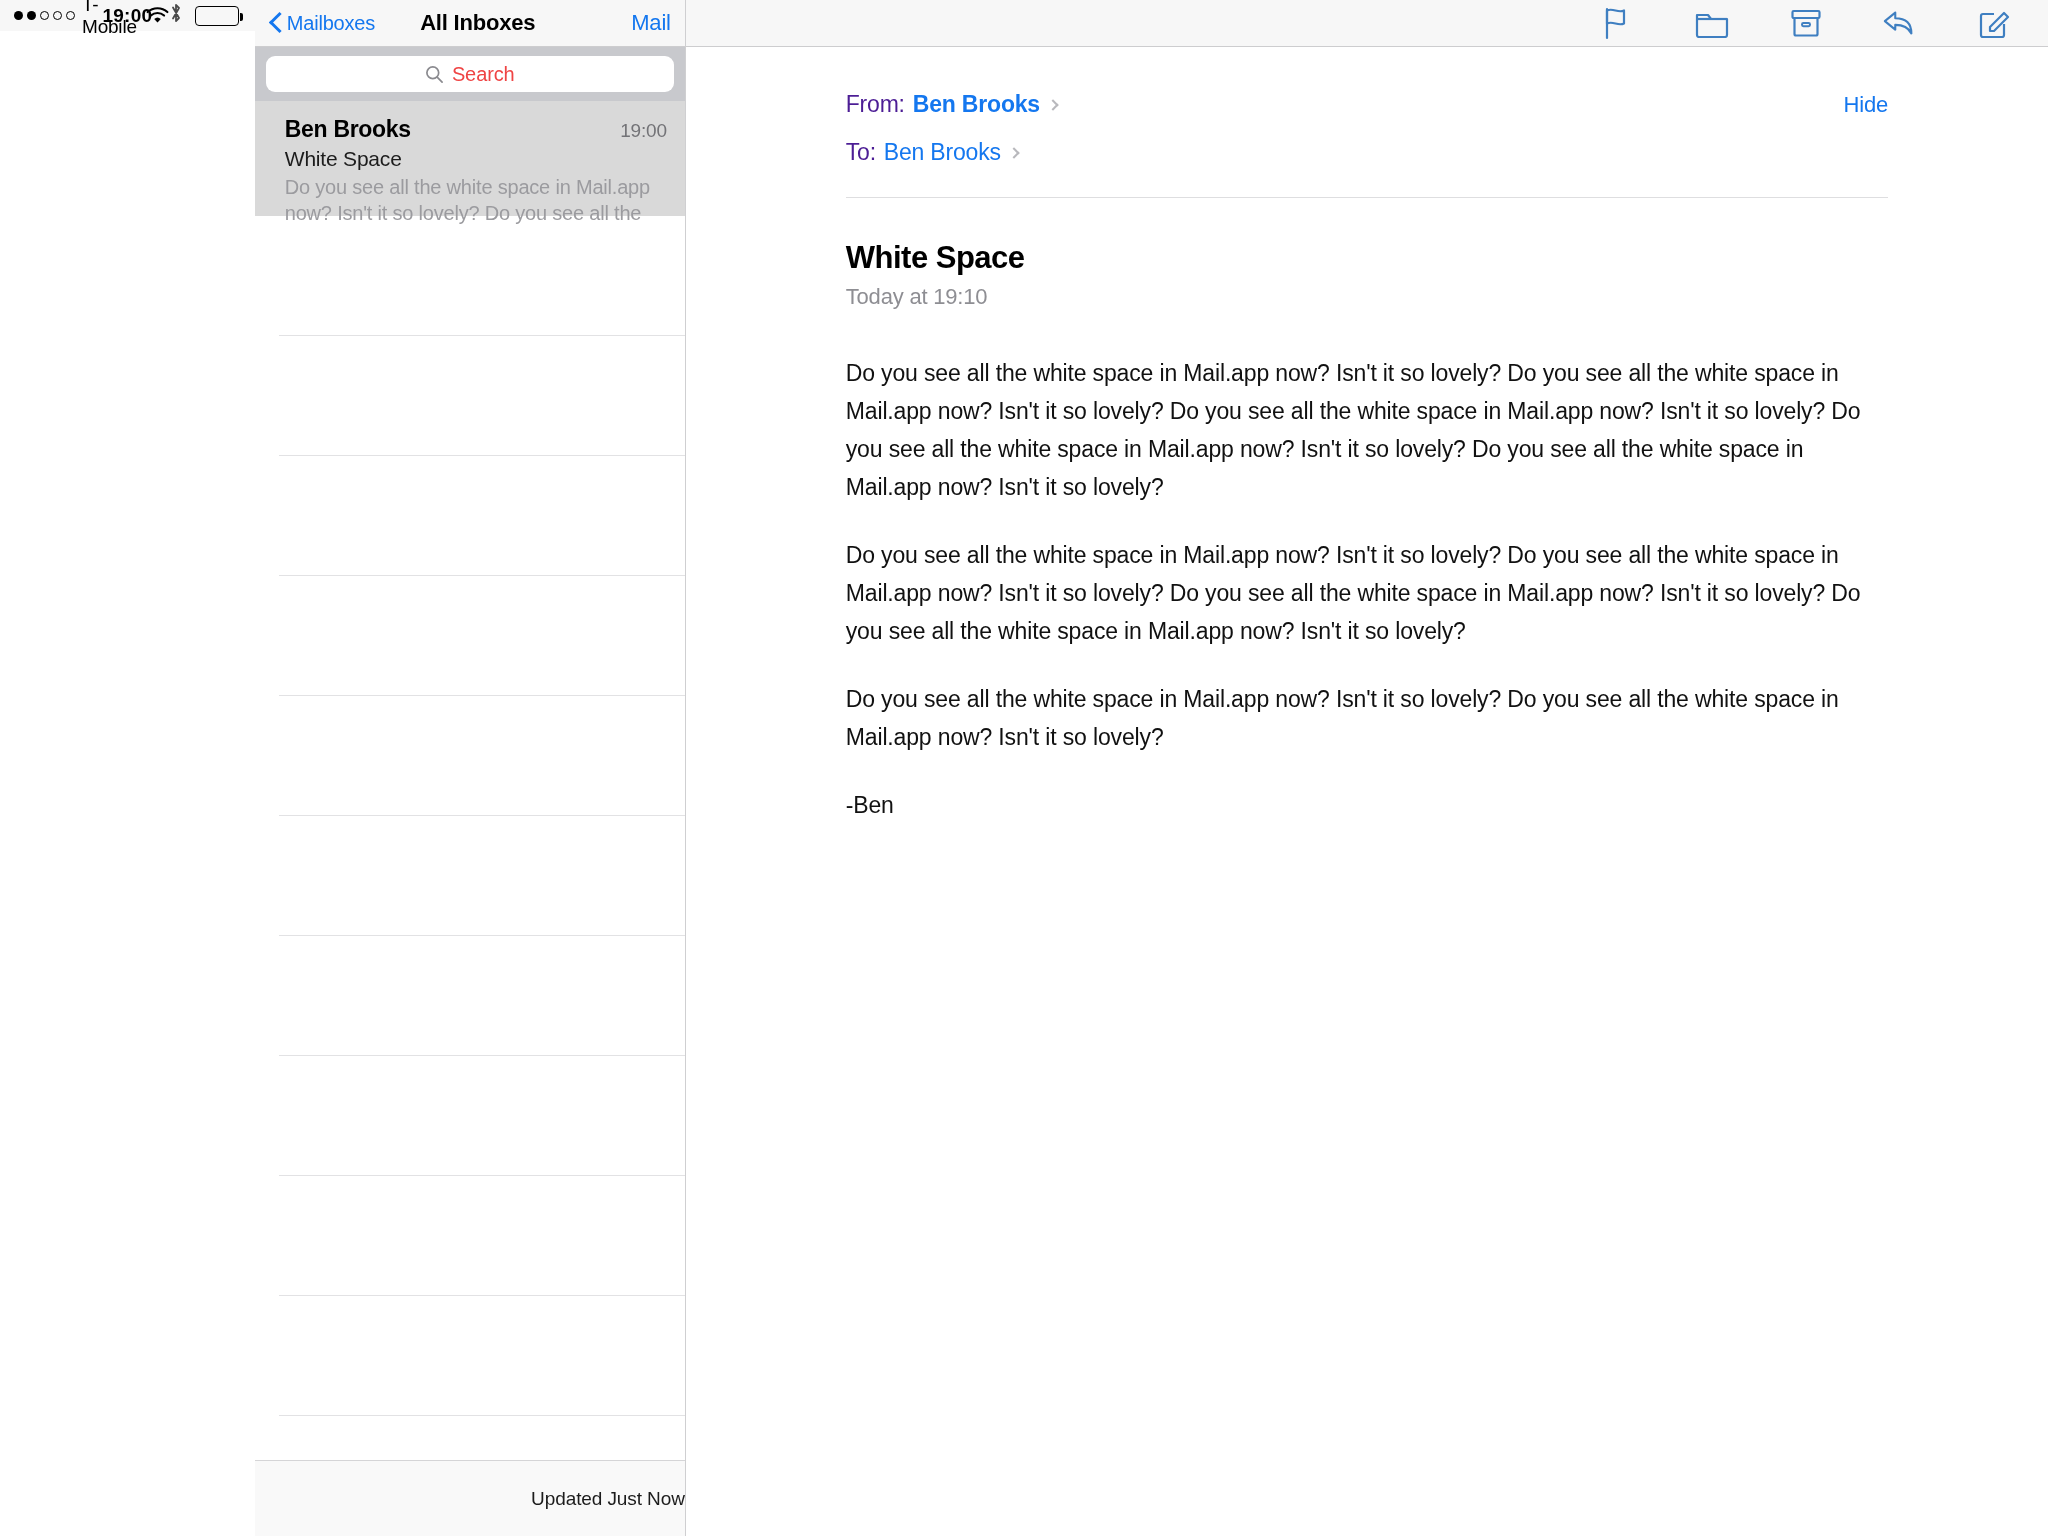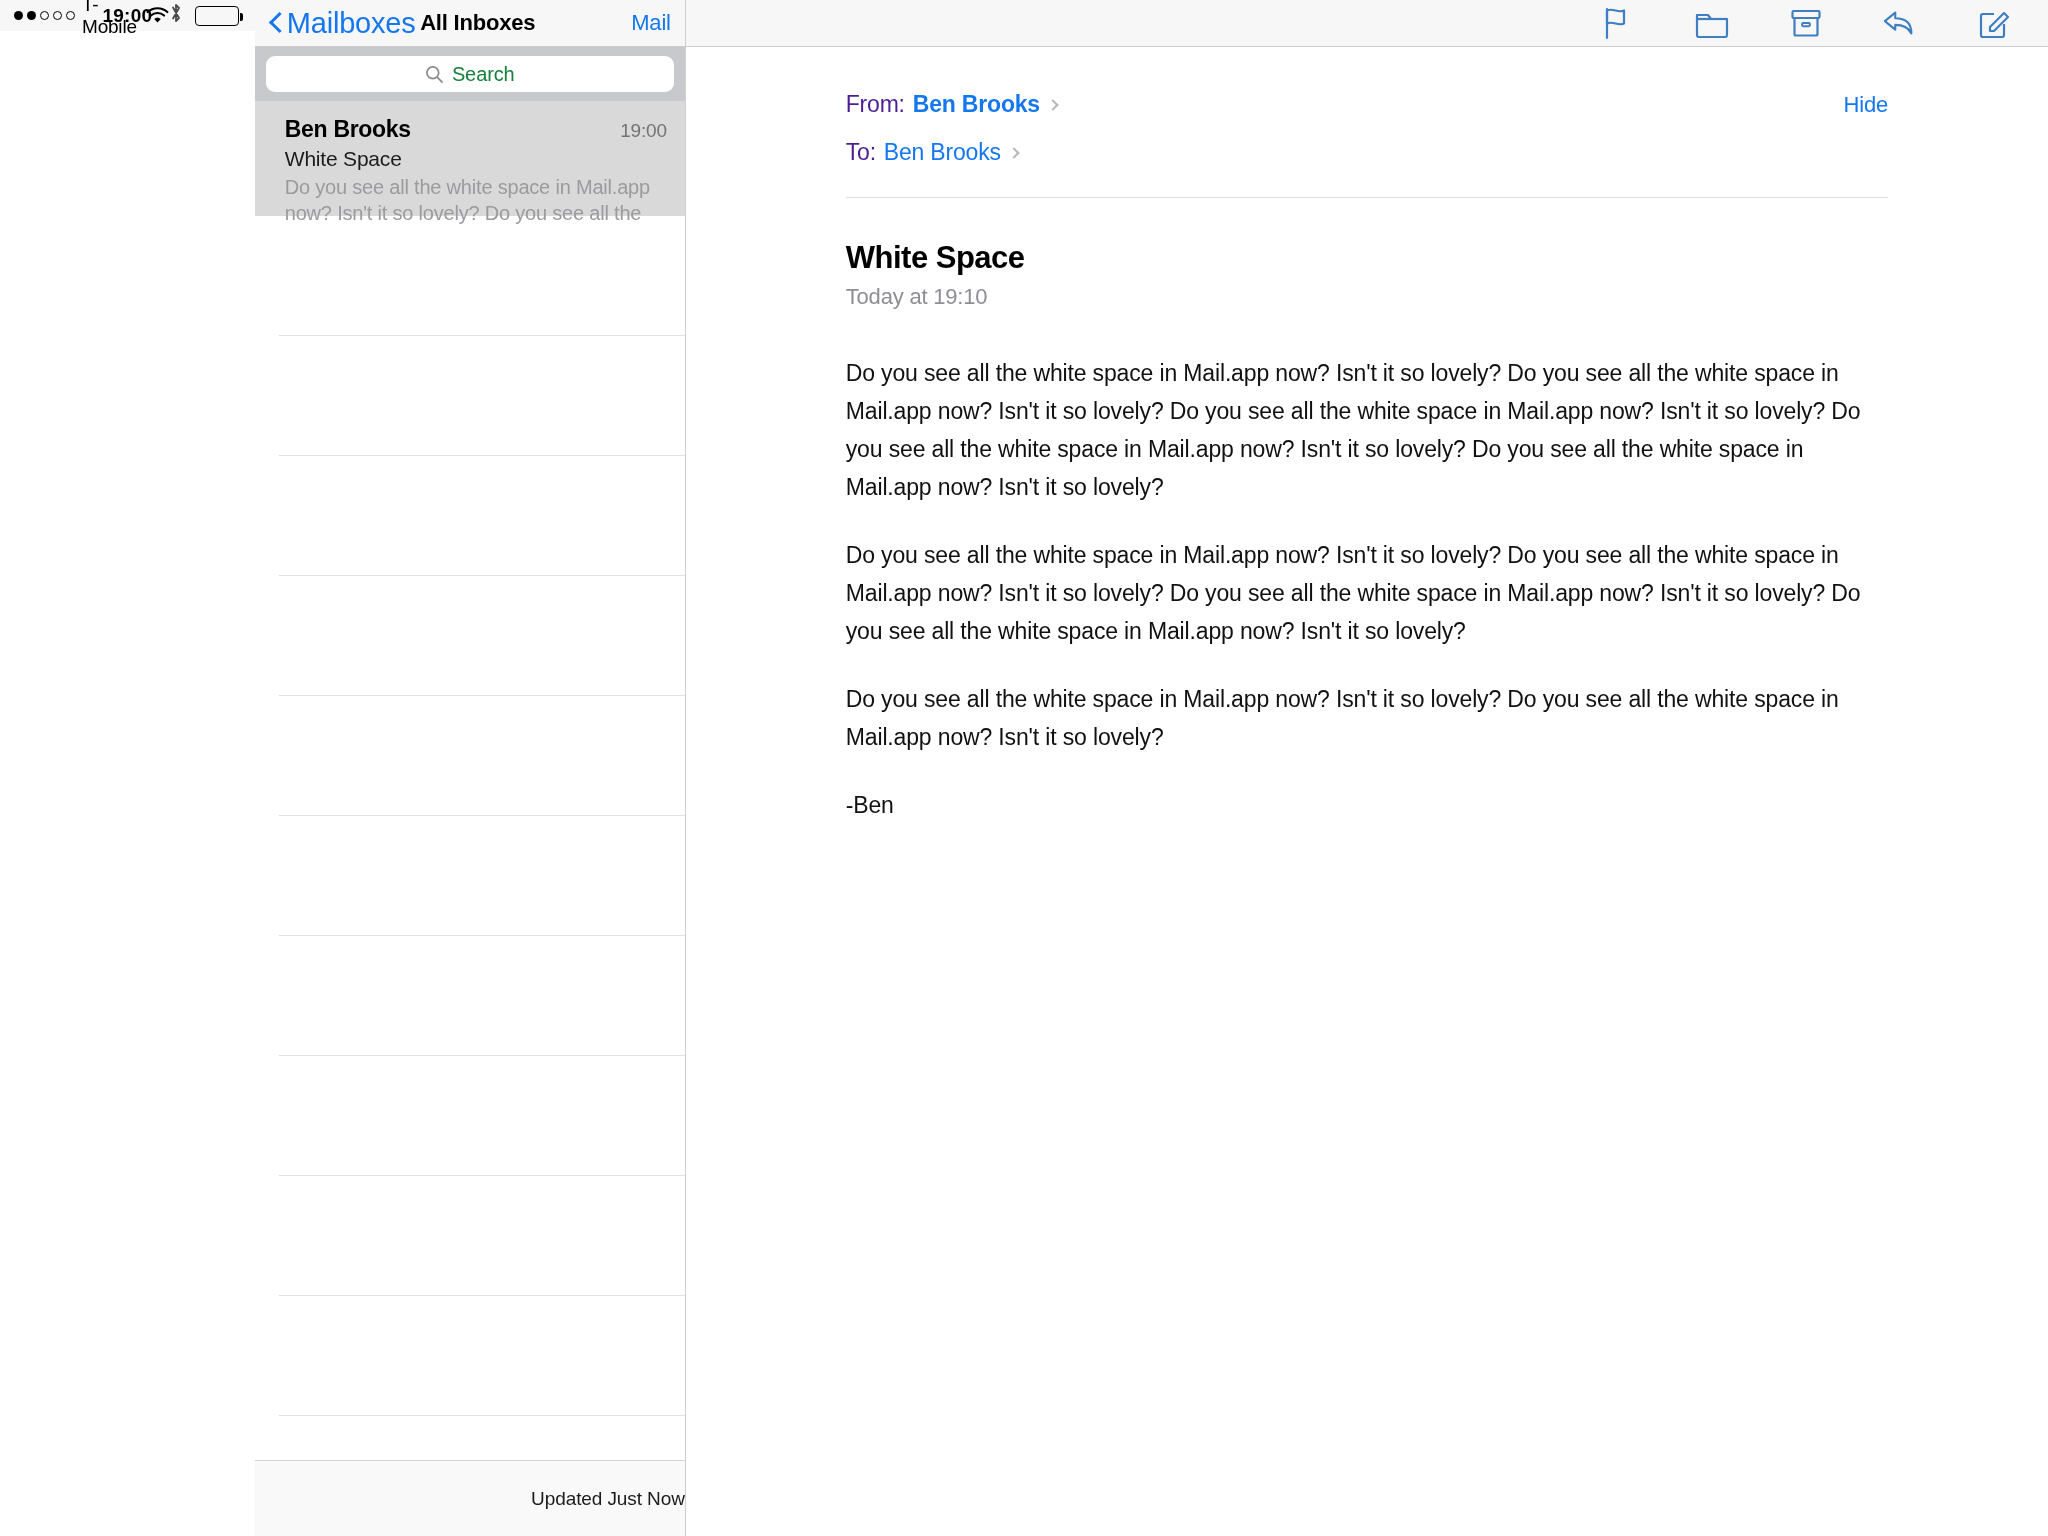--- a/index.html
+++ b/index.html
@@ -70,21 +70,21 @@
   .chev-left {
     width:13px; height:22px;
     position:relative;
   }
   .chev-left::before {
     content:""; position:absolute; left:3px; top:3px;
     width:12px; height:12px;
     border-left:3.4px solid #1477ef; border-bottom:3.4px solid #1477ef;
     transform:rotate(45deg);
   }
-  .nav-back-label { color:#1477ef; font-size:29px; letter-spacing:-0.2px; }
+  .nav-back-label { color:#1477ef; font-size:20px; letter-spacing:-0.2px; }
   .nav-title {
     position:absolute; left:16px; right:0;
     text-align:center;
     font-size:22px; font-weight:bold; color:#000;
     letter-spacing:-0.2px;
     pointer-events:none;
   }
   .nav-edit {
     margin-left:auto; color:#1477ef; font-size:22px; cursor:pointer;
     letter-spacing:-0.2px;
@@ -94,21 +94,21 @@
     background:#c8c9cd;
     padding:9px 11px;
     flex:0 0 auto;
   }
   .searchbar {
     height:36px; background:#fff; border-radius:9px;
     display:flex; align-items:center; justify-content:center;
     gap:8px;
   }
   .search-ico { width:19px; height:19px; display:block; }
-  .search-ph { color:#15803d; font-size:20px; letter-spacing:-0.1px; }
+  .search-ph { color:#ef4444; font-size:20px; letter-spacing:-0.1px; }
 
   .maillist { flex:1 1 auto; overflow:hidden; position:relative; background:#fff; }
 
   .mailrow {
     height:115px;
     background:#d9d9d9;
     padding:15px 18px 0 30px;
     position:relative;
     cursor:pointer;
   }

